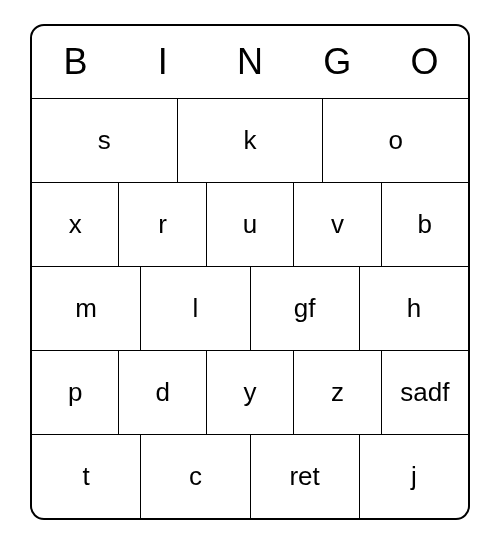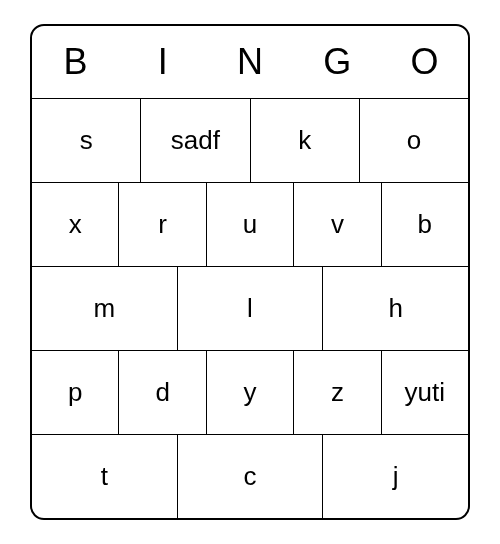--- a/index.html
+++ b/index.html
@@ -67,42 +67,43 @@
   <div class="header-row">
     <div class="header-cell">B</div>
     <div class="header-cell">I</div>
     <div class="header-cell">N</div>
     <div class="header-cell">G</div>
     <div class="header-cell">O</div>
   </div>
   <div class="grid">
     <div class="row">
       <div class="cell">s</div>
-      <div class="cell">sadf</div>
       <div class="cell">k</div>
       <div class="cell">o</div>
     </div>
     <div class="row">
       <div class="cell">x</div>
       <div class="cell">r</div>
       <div class="cell">u</div>
       <div class="cell">v</div>
       <div class="cell">b</div>
     </div>
     <div class="row">
       <div class="cell">m</div>
       <div class="cell">l</div>
+      <div class="cell">gf</div>
       <div class="cell">h</div>
     </div>
     <div class="row">
       <div class="cell">p</div>
       <div class="cell">d</div>
       <div class="cell">y</div>
       <div class="cell">z</div>
-      <div class="cell">yuti</div>
+      <div class="cell">sadf</div>
     </div>
     <div class="row">
       <div class="cell">t</div>
       <div class="cell">c</div>
+      <div class="cell">ret</div>
       <div class="cell">j</div>
     </div>
   </div>
 </div>
 
 </body></html>

